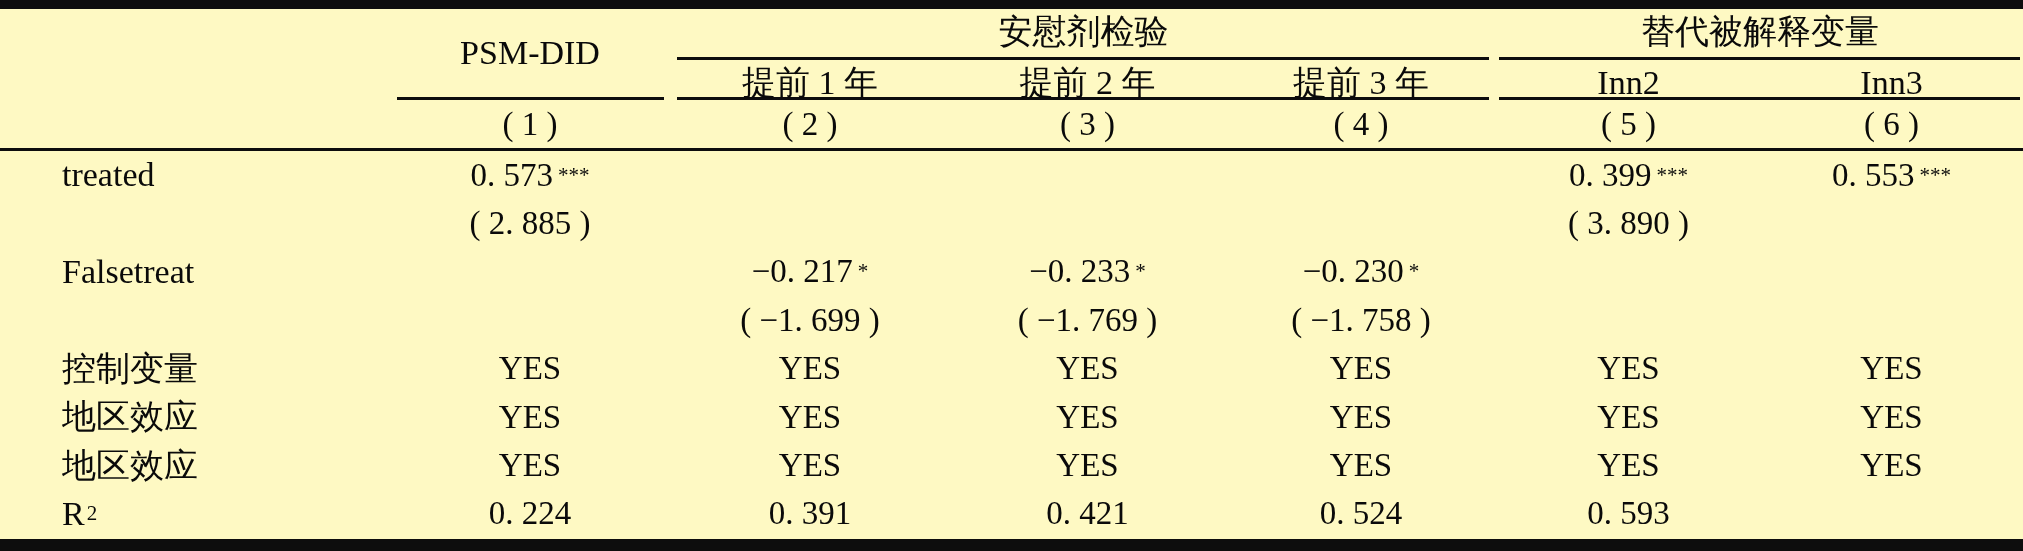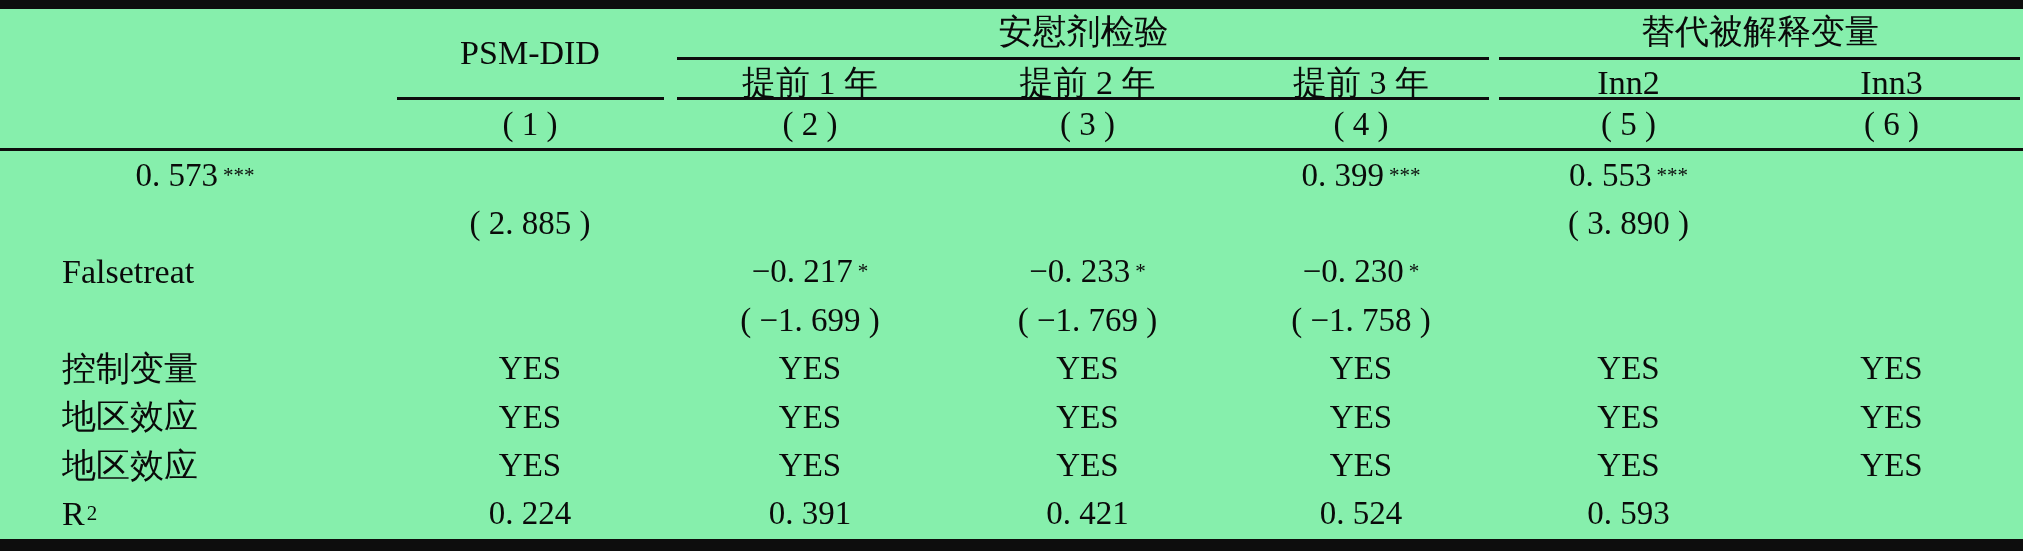--- a/index.html
+++ b/index.html
@@ -1,19 +1,19 @@
 <!DOCTYPE html>
 <html><head>
 <meta charset="utf-8">
 <style>
   * { margin:0; padding:0; box-sizing:border-box; }
   body { background:#ffffff; }
   .page {
     position:relative; width:2023px; height:551px;
-    background:#86efac; color:#0a0a0a;
+    background:#fef9c3; color:#0a0a0a;
     font-family:"Liberation Serif","DejaVu Serif",serif;
     overflow:hidden;
   }
   .rule { position:absolute; background:#0d0d0d; }
   .abs { position:absolute; }
   .row {
     display:grid;
     grid-template-columns:390px 280px 280px 275px 272px 263px 263px;
     width:2023px;
   }
@@ -73,20 +73,24 @@
     <div class="cell" style="grid-column:3;">( 2 )</div>
     <div class="cell" style="grid-column:4;">( 3 )</div>
     <div class="cell" style="grid-column:5;">( 4 )</div>
     <div class="cell" style="grid-column:6;">( 5 )</div>
     <div class="cell" style="grid-column:7;">( 6 )</div>
   </div>
 
   <div class="abs body">
 
     <div class="row brow">
+      <div class="cell label-cell">
+          <span>treated</span>
+          <sup class="lsup"></sup>
+        </div>
       <div class="cell">
           <span>0. 573</span>
           <sup class="star">***</sup>
         </div>
       <div class="cell">
           <span></span>
           <sup class="star"></sup>
         </div>
       <div class="cell">
           <span></span>

